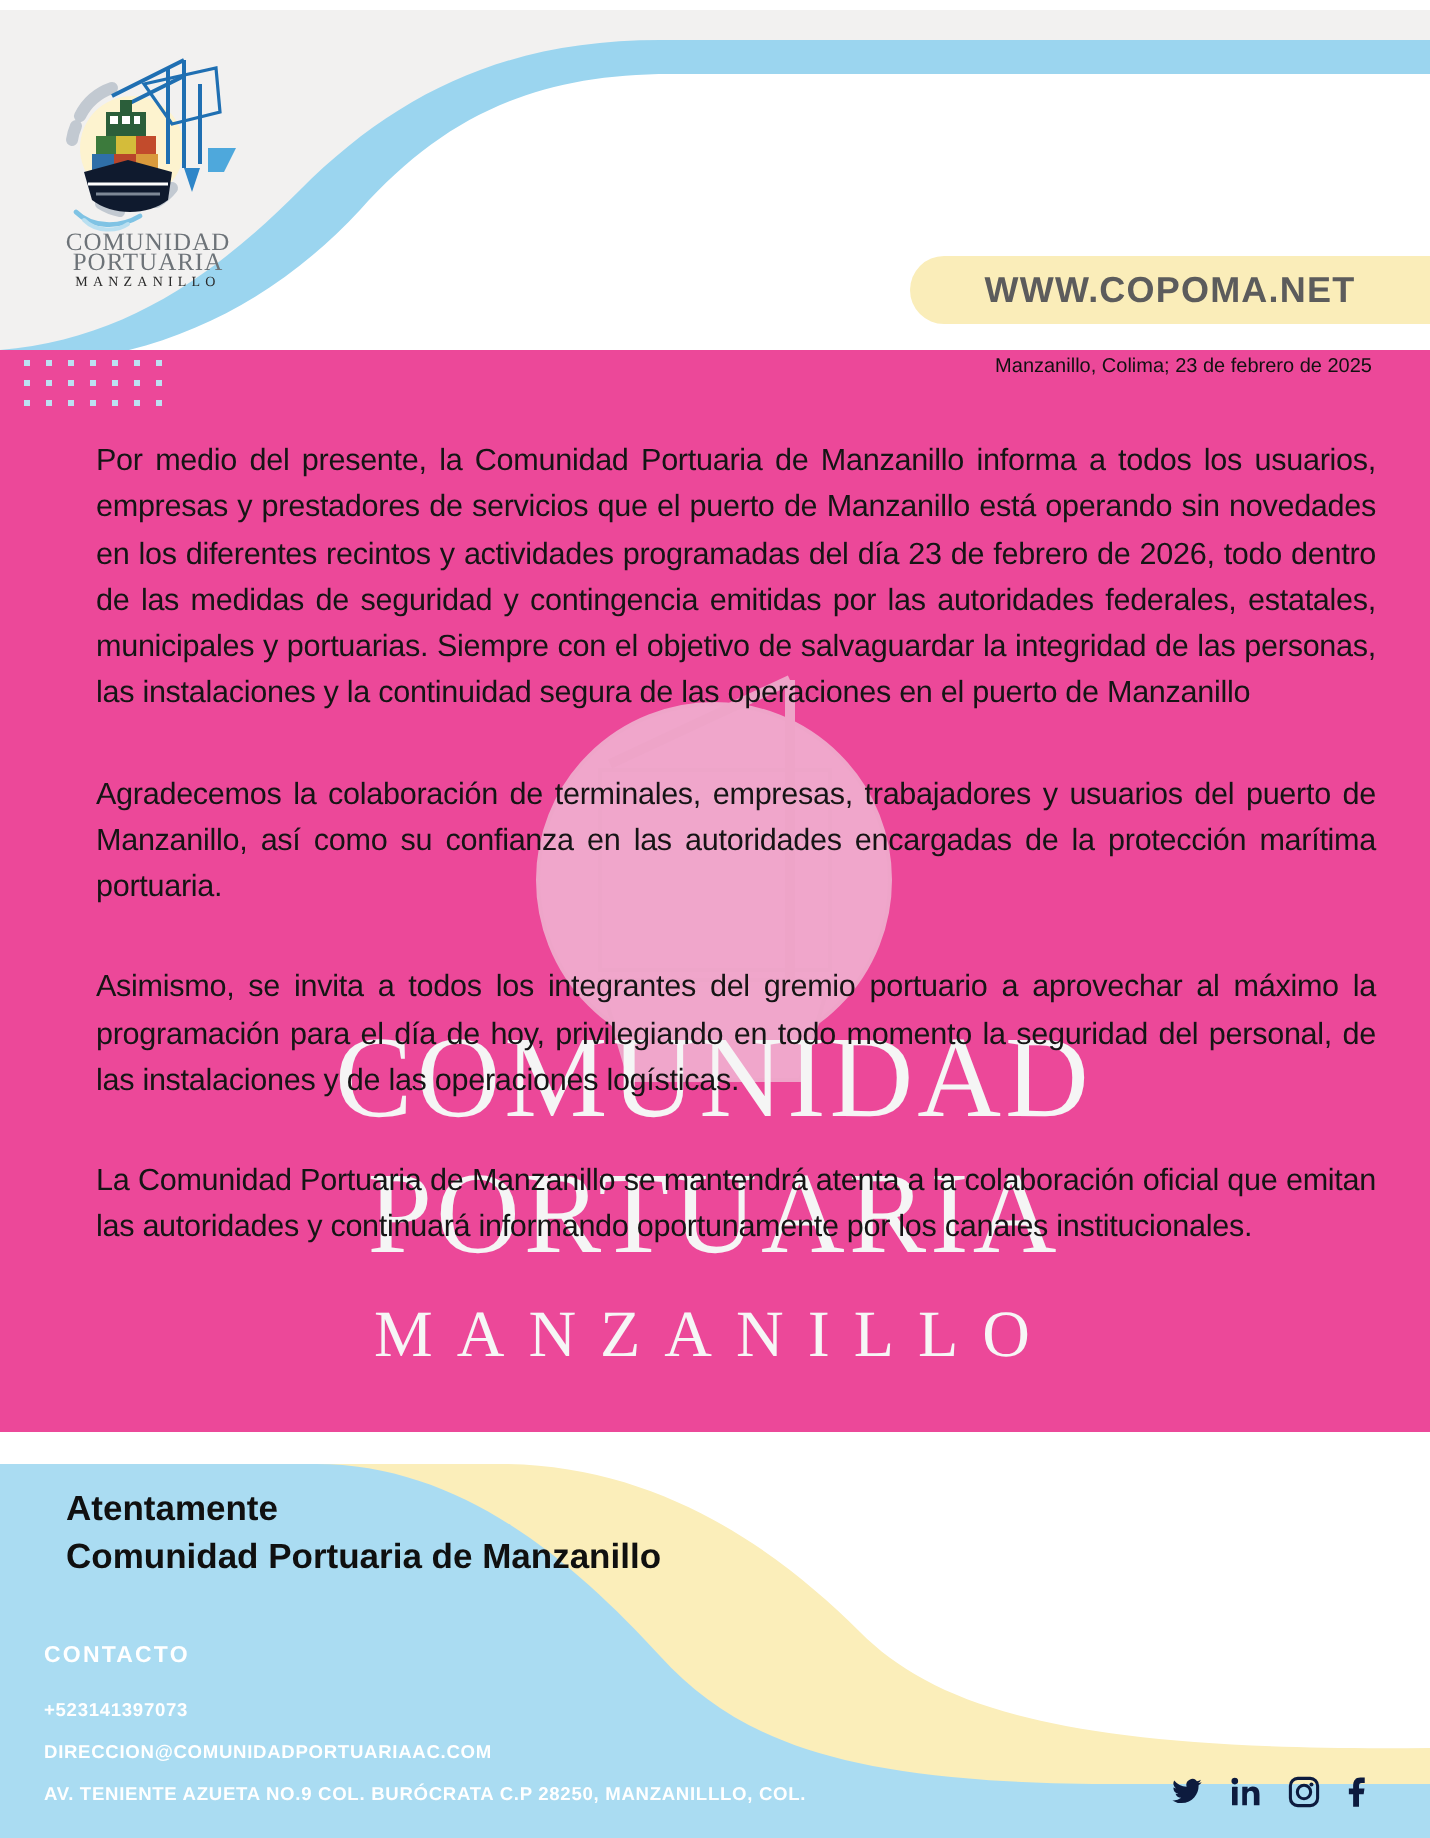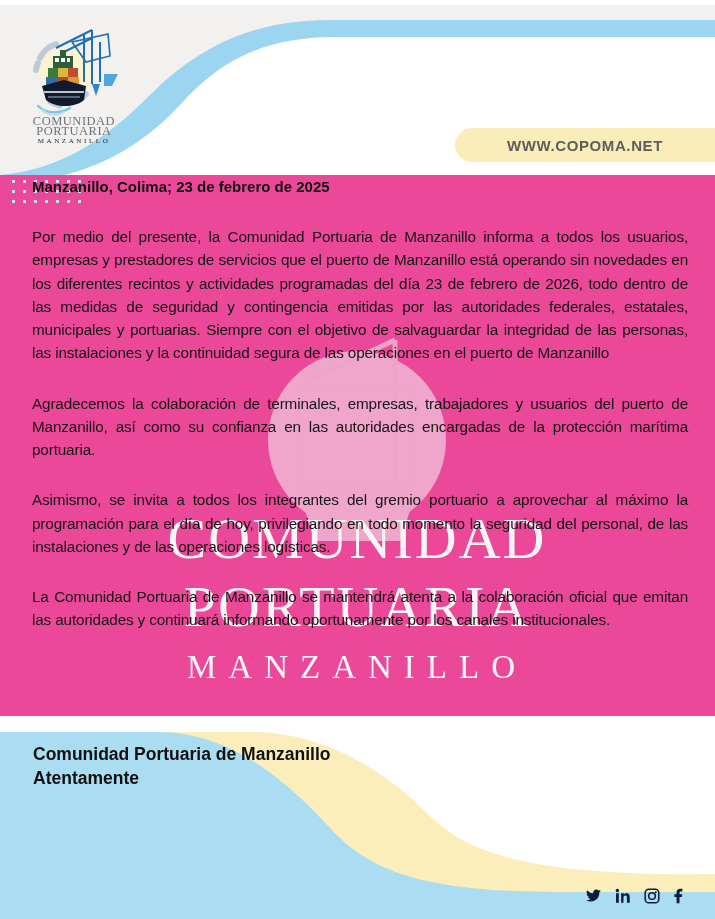--- a/index.html
+++ b/index.html
@@ -52,21 +52,21 @@
     background: #faedb9;
     border-radius: 17px 0 0 17px;
     z-index: 8;
     display: flex;
     align-items: center;
     justify-content: center;
     padding-right: 40px;
     box-sizing: border-box;
   }
   .url-pill-text {
-    font-size: 15px;
+    font-size: 18px;
     font-weight: bold;
     color: #5c5c5c;
     letter-spacing: 0.6px;
     text-align: center;
   }
 
   
   .dots {
     position: absolute;
     z-index: 6;
@@ -82,32 +82,32 @@
   }
 
   
   .content {
     position: absolute;
     top: 178px; left: 32px;
     width: 656px;
     z-index: 10;
   }
   .dateline {
-    text-align: left;
-    font-size: 15px;
-    font-weight: bold;
+    text-align: right;
+    font-size: 10px;
+    font-weight: normal;
     color: #111111;
     margin: 0 2px 30px 0;
   }
   .para {
     font-size: 15.3px;
     line-height: 1.52;
     color: #151515;
     text-align: justify;
-    margin: 0 0 27px 0;
+    margin: 0 0 27px 16px;
     letter-spacing: -0.15px;
   }
   .para.last { margin-bottom: 0; }
 
   
   .signband {
     position: absolute;
     top: 716px; left: 0;
     width: 715px; height: 203px;
     overflow: hidden;
@@ -312,25 +312,31 @@
 
       <path d="M0,16 L158,16
                C230,16 286,64 330,112
                C372,158 430,176 560,176
                L715,176 L715,203 L0,203 Z" fill="#aadcf2"></path>
 
       <rect x="0" y="176" width="715" height="27" fill="#aadcf2"></rect>
     </svg>
 
     <div class="sign-text">
+      <div class="sign-line">Atentamente</div>
       <div class="sign-line">Comunidad Portuaria de Manzanillo</div>
-      <div class="sign-line">Atentamente</div>
     </div>
   </div>
 
+  <div class="footer-text">
+    <div class="contacto-title">CONTACTO</div>
+    <div class="contact-line">+523141397073</div>
+    <div class="contact-line">DIRECCION@COMUNIDADPORTUARIAAC.COM</div>
+    <div class="contact-line addr">AV. TENIENTE AZUETA NO.9 COL. BURÓCRATA C.P 28250, MANZANILLLO, COL.</div>
+  </div>
 
   <div class="socials">
     <svg class="social-ico" width="17" height="16" viewBox="0 0 24 24" fill="#0d1b3e">
       <path d="M23 4.6a9 9 0 0 1-2.6.7 4.5 4.5 0 0 0 2-2.5 9 9 0 0 1-2.9 1.1A4.5 4.5 0 0 0 11.7 8a12.8 12.8 0 0 1-9.3-4.7 4.5 4.5 0 0 0 1.4 6 4.4 4.4 0 0 1-2-.6v.1a4.5 4.5 0 0 0 3.6 4.4 4.5 4.5 0 0 1-2 .1 4.5 4.5 0 0 0 4.2 3.1A9 9 0 0 1 1 18.3a12.7 12.7 0 0 0 6.9 2c8.3 0 12.8-6.9 12.8-12.8v-.6A9 9 0 0 0 23 4.6z"></path>
     </svg>
     <svg class="social-ico" width="16" height="16" viewBox="0 0 24 24" fill="#0d1b3e">
       <rect x="1.5" y="8" width="4.2" height="14" rx="0.4"></rect>
       <circle cx="3.6" cy="3.8" r="2.5"></circle>
       <path d="M9.2,8 h4 v2 a4.4,4.4 0 0 1 3.9,-2.2 c4.2,0 5,2.7 5,6.3 V22 h-4.2 v-6.9 c0,-1.7 0,-3.8 -2.4,-3.8 c-2.4,0 -2.8,1.8 -2.8,3.7 V22 H9.2 Z"></path>
     </svg>

